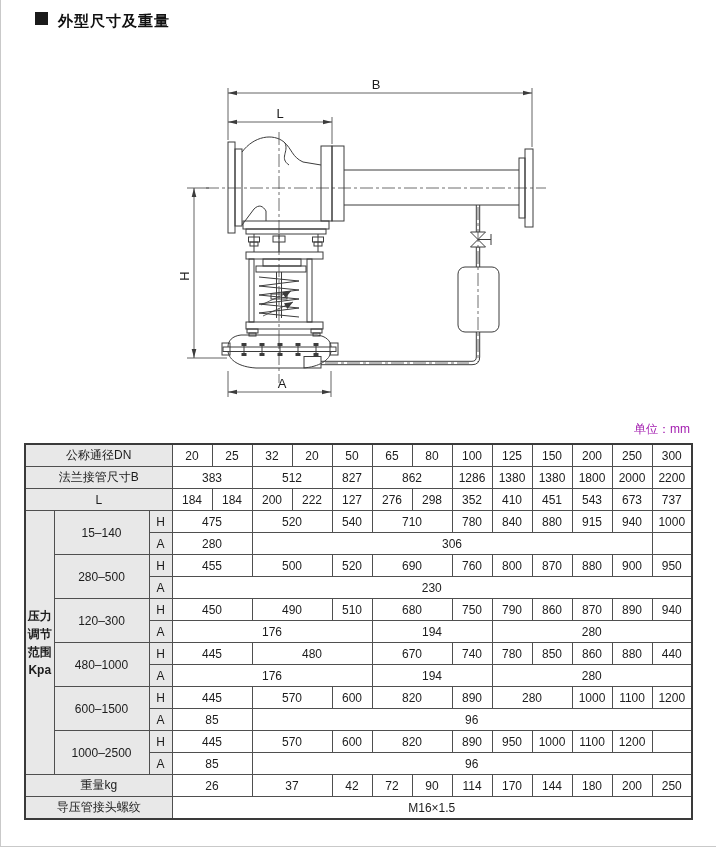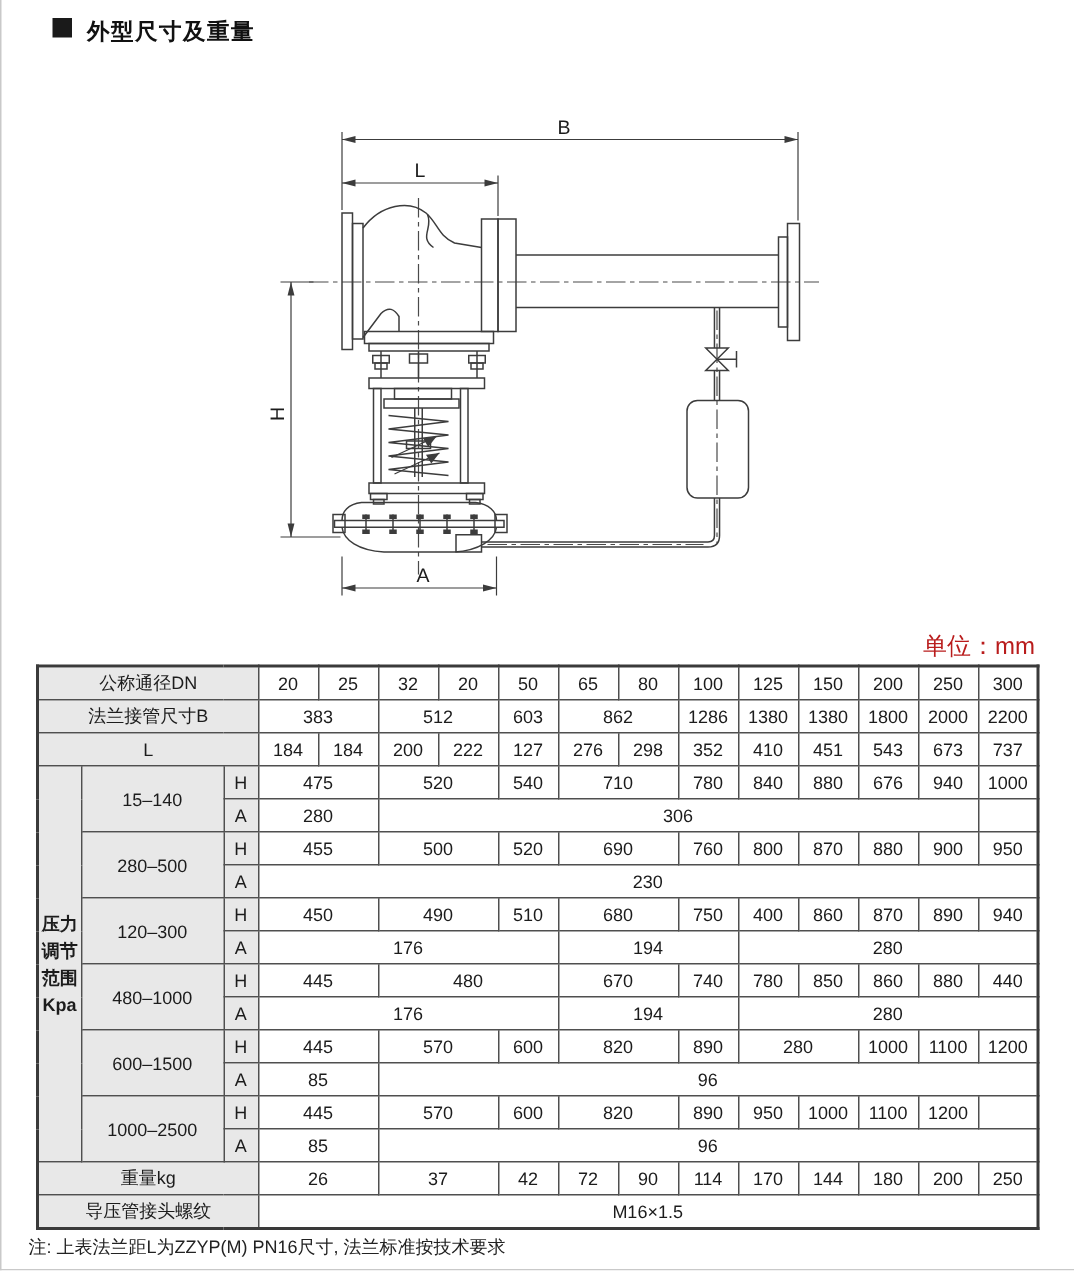--- a/index.html
+++ b/index.html
@@ -6,21 +6,21 @@
   .page{
     position:relative;width:716px;height:847px;background:#ffffff;
     font-family:"Liberation Sans","DejaVu Sans",sans-serif;color:#1c1c1c;
     border-left:1px solid #c9c9c9;border-bottom:1px solid #c9c9c9;
     box-sizing:border-box;overflow:hidden;
   }
   .title-row{position:absolute;top:12px;left:18px;display:flex;padding-left:16px;}
   .bullet{width:13px;height:13px;background:#1a1a1a;display:inline-block;margin-right:10px;}
   .title-text{font-size:15px;font-weight:bold;letter-spacing:1px;color:#111;}
   .drawing{position:absolute;top:0;left:0;}
-  .unit{position:absolute;top:421px;right:26px;font-size:16px;color:#b91c1c;}
+  .unit{position:absolute;top:421px;right:26px;font-size:12px;color:#a21caf;}
   .dim-table{position:absolute;top:443px;left:23px;border-collapse:collapse;table-layout:fixed;width:667px;border:2px solid #3a3a3a;}
   .dim-table td{border:1px solid #4f4f4f;height:21px;padding:0 1px;text-align:center;vertical-align:middle;font-size:12px;color:#1c1c1c;overflow:hidden;}
   .dim-table td.lab{background:#e8e8e8;}
   .dim-table td.axis{line-height:1.5;font-size:12px;font-weight:bold;}
   .note{position:absolute;top:823px;left:18px;font-size:12px;color:#222;}
   svg .ln{stroke:#3c3c3c;fill:none;stroke-width:1;}
   svg .thin{stroke:#3c3c3c;fill:none;stroke-width:0.8;}
   svg .cl{stroke:#4a4a4a;fill:none;stroke-width:0.8;stroke-dasharray:13 3 3 3;}
   svg .ar{fill:#3c3c3c;stroke:none;}
   svg .txt{font-family:"Liberation Sans","DejaVu Sans",sans-serif;font-size:13px;fill:#1c1c1c;}
@@ -206,21 +206,21 @@
           <td>125</td>
           <td>150</td>
           <td>200</td>
           <td>250</td>
           <td>300</td>
         </tr>
         <tr>
           <td colspan="3" class="lab">法兰接管尺寸B</td>
           <td colspan="2">383</td>
           <td colspan="2">512</td>
-          <td>603</td>
+          <td>827</td>
           <td colspan="2">862</td>
           <td>1286</td>
           <td>1380</td>
           <td>1380</td>
           <td>1800</td>
           <td>2000</td>
           <td>2200</td>
         </tr>
         <tr>
           <td colspan="3" class="lab">L</td>
@@ -247,21 +247,21 @@
           </td>
           <td rowspan="2" class="lab">15–140</td>
           <td class="lab">H</td>
           <td colspan="2">475</td>
           <td colspan="2">520</td>
           <td>540</td>
           <td colspan="2">710</td>
           <td>780</td>
           <td>840</td>
           <td>880</td>
-          <td>676</td>
+          <td>915</td>
           <td>940</td>
           <td>1000</td>
         </tr>
         <tr>
           <td class="lab">A</td>
           <td colspan="2">280</td>
           <td colspan="10">306</td>
           <td colspan="1"></td>
         </tr>
         <tr>
@@ -283,21 +283,21 @@
           <td colspan="13">230</td>
         </tr>
         <tr>
           <td rowspan="2" class="lab">120–300</td>
           <td class="lab">H</td>
           <td colspan="2">450</td>
           <td colspan="2">490</td>
           <td>510</td>
           <td colspan="2">680</td>
           <td>750</td>
-          <td>400</td>
+          <td>790</td>
           <td>860</td>
           <td>870</td>
           <td>890</td>
           <td>940</td>
         </tr>
         <tr>
           <td class="lab">A</td>
           <td colspan="5">176</td>
           <td colspan="3">194</td>
           <td colspan="5">280</td>
@@ -372,15 +372,14 @@
           <td>200</td>
           <td>250</td>
         </tr>
         <tr>
           <td colspan="3" class="lab">导压管接头螺纹</td>
           <td colspan="13">M16×1.5</td>
         </tr>
       </tbody>
   </table>
 
-  <div class="note">注: 上表法兰距L为ZZYP(M) PN16尺寸, 法兰标准按技术要求</div>
 
 </div>
 
 </body></html>

